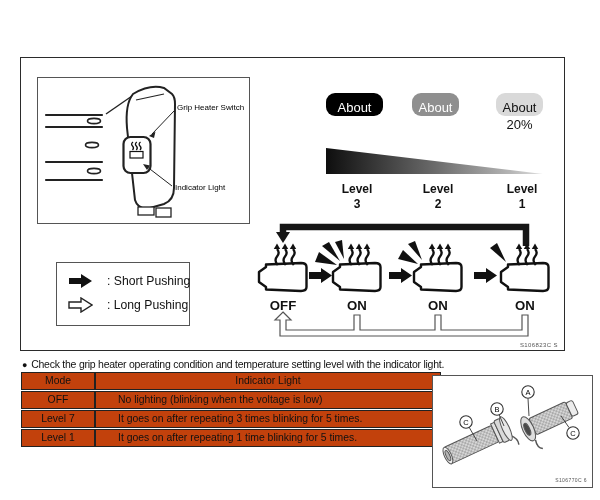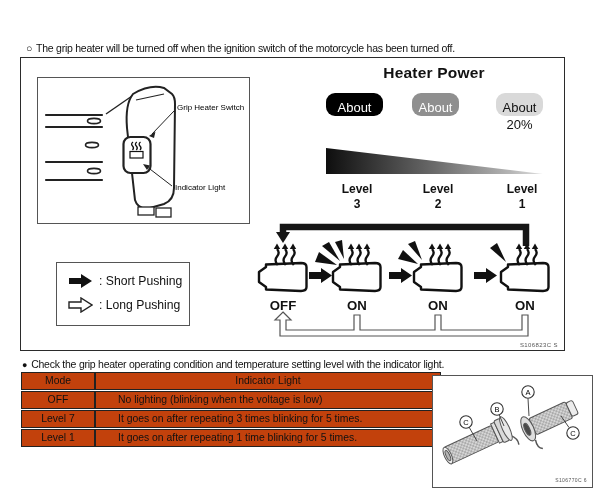--- a/index.html
+++ b/index.html
@@ -16,41 +16,38 @@
   .badge{top:35px;height:23px;border-radius:9px;text-align:center;font-size:13px;line-height:1.32;padding-top:6px;box-sizing:border-box;}
   .badge.b1{left:305px;width:57px;background:#000000;color:#fff;}
   .badge.b2{left:391px;width:47px;background:#8f8f8f;color:#fff;}
   .badge.b3{left:475px;width:47px;background:#d9d9d9;color:#111;}
   .wedge{left:305px;top:90px;width:217px;height:28px;}
   .level{top:124px;width:60px;text-align:center;font-size:12px;font-weight:bold;line-height:1.25;}
   .level.l3{left:306px;} .level.l2{left:387px;} .level.l1{left:471px;}
   .flow{left:234px;top:157px;width:312px;height:134px;}
   .figcode{font-size:6px;color:#555;letter-spacing:.4px;}
   .legendbox{left:35px;top:204px;width:132px;height:62px;border:1.2px solid #555;background:#fff;}
-  .legrow{position:absolute;left:11px;display:flex;align-items:center;gap:6px;font-size:12.2px;white-space:nowrap;}
+  .legrow{position:absolute;left:11px;display:flex;align-items:center;gap:14px;font-size:12.2px;white-space:nowrap;}
   .legrow.r1{top:10px;} .legrow.r2{top:34px;}
   
   .indtable{left:21px;top:371px;border-collapse:separate;border-spacing:0 1px;font-size:10.4px;}
   .indtable th,.indtable td{border:1px solid #222;background:#c2410c;font-weight:normal;height:14px;padding:1px 4px;line-height:1.15;}
   .indtable .c1{width:64px;text-align:center;}
   .indtable .c2{width:318px;}
   .indtable th.c2{text-align:center;}
   .indtable td.c2{text-align:left;padding-left:22px;white-space:nowrap;}
   
   .gripsbox{left:432px;top:375px;width:159px;height:111px;border:1.2px solid #555;background:#fff;}
   svg text{font-family:"Liberation Sans","DejaVu Sans",sans-serif;}
 </style>
 </head>
 <body>
 
 <div class="page">
 
-  <div class="abs note" style="left:26px;top:42px;">
-    <span class="bullet">○</span><span>The grip heater will be turned off when the ignition switch of the motorcycle has been turned off.</span>
-  </div>
 
   <div class="abs bigbox">
 
     <div class="abs switchfig">
       <svg width="211" height="145" viewBox="0 0 211 145">
         <g stroke="#222" stroke-width="2.2" stroke-linecap="round">
           <line x1="8" y1="37" x2="64" y2="37"></line>
           <line x1="8" y1="49" x2="64" y2="49"></line>
           <line x1="8" y1="84" x2="64" y2="84"></line>
           <line x1="8" y1="102" x2="64" y2="102"></line>
@@ -76,21 +73,20 @@
         </g>
         <line x1="136" y1="33" x2="114" y2="56" stroke="#222" stroke-width="1"></line>
         <polygon points="111,58 117.5,53.5 116,60" fill="#222"></polygon>
         <text x="139" y="32" font-size="8">Grip Heater Switch</text>
         <line x1="134" y1="108" x2="108" y2="88" stroke="#222" stroke-width="1"></line>
         <polygon points="105,86 112,87.5 109,92" fill="#222"></polygon>
         <text x="137" y="112" font-size="8">Indicator Light</text>
       </svg>
     </div>
 
-    <div class="abs hp-title">Heater Power</div>
 
     <div class="abs badge b1">
       <div>About</div>
       <div>100%</div>
     </div>
     <div class="abs badge b2">
       <div>About</div>
       <div>60%</div>
     </div>
     <div class="abs badge b3">

